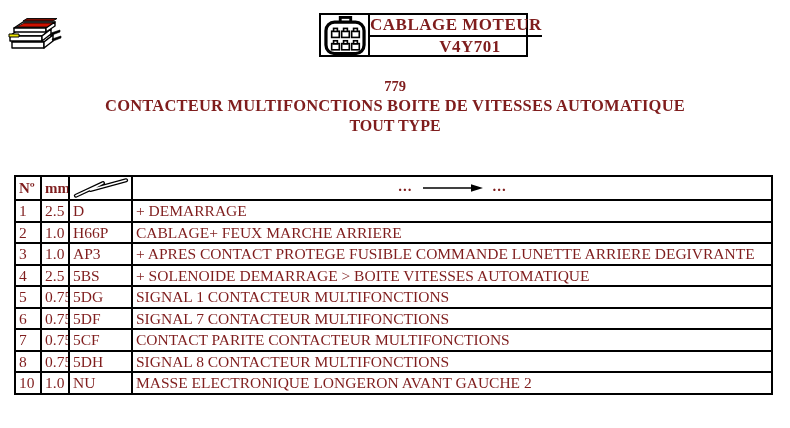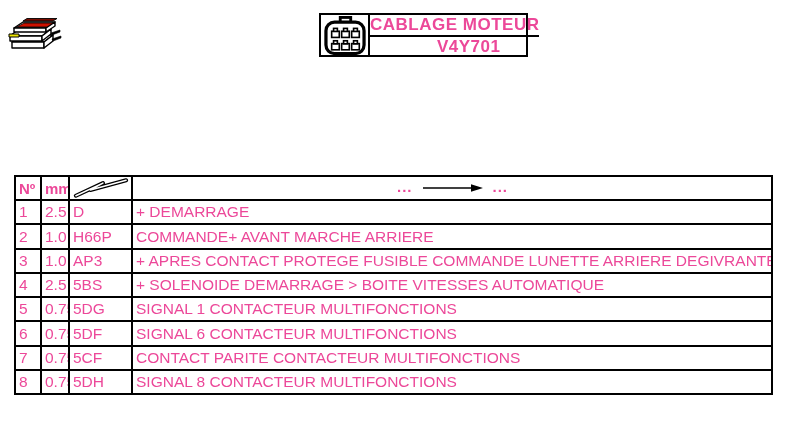--- a/index.html
+++ b/index.html
@@ -2,22 +2,22 @@
 <html><head>
 <meta charset="utf-8">
 <style>
   * { box-sizing: border-box; }
   html, body { margin: 0; padding: 0; background: #fff; }
   .page {
     position: relative;
     width: 790px;
     height: 428px;
     background: #ffffff;
-    color: #ec4899;
-    font-family: Liberation Sans, sans-serif;
+    color: #7f1d1d;
+    font-family: Liberation Serif, serif;
     overflow: hidden;
   }
 
   
   .books-icon {
     position: absolute;
     left: 7px;
     top: 12px;
     width: 56px;
     height: 44px;
@@ -169,20 +169,25 @@
             <rect x="30" y="29" width="8" height="6.5"></rect>
               <rect x="32" y="26" width="4" height="3.2"></rect>
           </g>
         </g>
       </svg>
     </div>
     <div class="harness-title-cell">CABLAGE MOTEUR</div>
     <div class="harness-ref-cell">V4Y701</div>
   </div>
 
+  <div class="title-block">
+    <div class="title-number">779</div>
+    <div class="title-main">CONTACTEUR MULTIFONCTIONS BOITE DE VITESSES AUTOMATIQUE</div>
+    <div class="title-sub">TOUT TYPE</div>
+  </div>
 
   <table class="wire-table">
     <colgroup>
       <col style="width:26px">
       <col style="width:28px">
       <col style="width:63px">
       <col>
     </colgroup>
     <thead>
       <tr>
@@ -212,21 +217,21 @@
       <tr>
         <td>1</td>
         <td>2.5</td>
         <td>D</td>
         <td class="desc">+ DEMARRAGE</td>
       </tr>
       <tr>
         <td>2</td>
         <td>1.0</td>
         <td>H66P</td>
-        <td class="desc">COMMANDE+ AVANT MARCHE ARRIERE</td>
+        <td class="desc">CABLAGE+ FEUX MARCHE ARRIERE</td>
       </tr>
       <tr>
         <td>3</td>
         <td>1.0</td>
         <td>AP3</td>
         <td class="desc">+ APRES CONTACT PROTEGE FUSIBLE COMMANDE LUNETTE ARRIERE DEGIVRANTE</td>
       </tr>
       <tr>
         <td>4</td>
         <td>2.5</td>
@@ -236,30 +241,36 @@
       <tr>
         <td>5</td>
         <td>0.75</td>
         <td>5DG</td>
         <td class="desc">SIGNAL 1 CONTACTEUR MULTIFONCTIONS</td>
       </tr>
       <tr>
         <td>6</td>
         <td>0.75</td>
         <td>5DF</td>
-        <td class="desc">SIGNAL 6 CONTACTEUR MULTIFONCTIONS</td>
+        <td class="desc">SIGNAL 7 CONTACTEUR MULTIFONCTIONS</td>
       </tr>
       <tr>
         <td>7</td>
         <td>0.75</td>
         <td>5CF</td>
         <td class="desc">CONTACT PARITE CONTACTEUR MULTIFONCTIONS</td>
       </tr>
       <tr>
         <td>8</td>
         <td>0.75</td>
         <td>5DH</td>
         <td class="desc">SIGNAL 8 CONTACTEUR MULTIFONCTIONS</td>
       </tr>
+      <tr>
+        <td>10</td>
+        <td>1.0</td>
+        <td>NU</td>
+        <td class="desc">MASSE ELECTRONIQUE LONGERON AVANT GAUCHE 2</td>
+      </tr>
     </tbody>
   </table>
 
 </div>
 
 </body></html>

